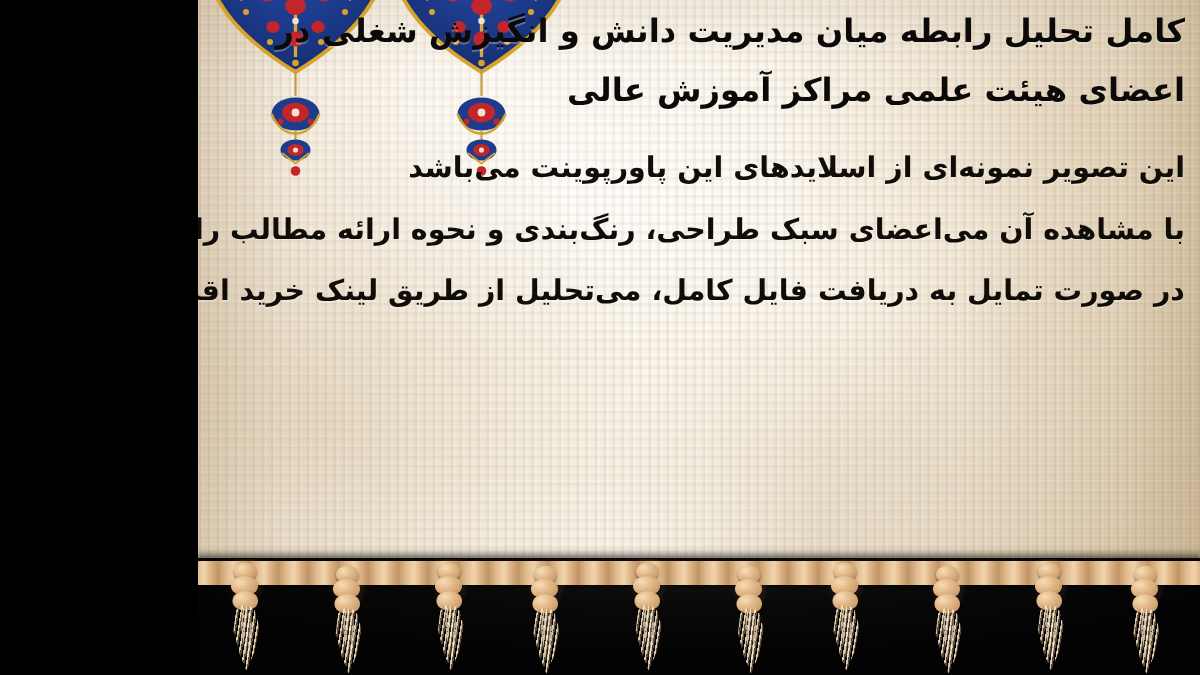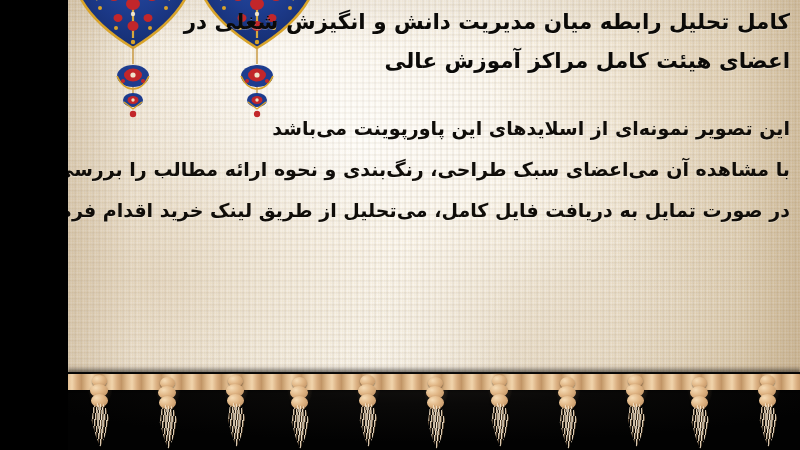--- a/index.html
+++ b/index.html
@@ -4,21 +4,21 @@
 <title>Slide Preview</title>
 <style>
   html, body {
     margin: 0;
     padding: 0;
     background: #000;
   }
 
   .slide {
     position: relative;
-    width: 732px;
+    width: 668px;
     height: 450px;
     overflow: hidden;
     font-family: "DejaVu Sans", "Liberation Sans", sans-serif;
     background-color: #86efac;
   }
 
   
   .bg-base {
     position: absolute;
     inset: 0;
@@ -103,21 +103,21 @@
     font-weight: 700;
     line-height: 39px;
     color: #0b0a08;
     letter-spacing: 0px;
     white-space: nowrap;
     text-shadow: 0 1px 0 rgba(255,255,255,0.28);
   }
 
   .body-block {
     position: absolute;
-    top: 108px;
+    top: 92px;
     right: 10px;
     width: 782px;
     text-align: right;
     direction: rtl;
   }
   .body-line {
     font-size: 19px;
     font-weight: 700;
     line-height: 41px;
     color: #100d09;
@@ -376,21 +376,21 @@
           <circle cx="0" cy="0" r="1.7" fill="#efe2c8"></circle>
           <path d="M-9 2 L 0 9 L 9 2" fill="none" stroke="#d8a32a" stroke-width="1.3"></path>
         </g>
         <circle cx="59" cy="172" r="3.2" fill="#c2262a"></circle>
       </svg>
     </div>
   </div>
 
   <div class="title-block">
     <div class="title-line">کامل تحلیل رابطه میان مدیریت دانش و انگیزش شغلی در</div>
-    <div class="title-line">اعضای هیئت کامل مراکز آموزش عالی</div>
+    <div class="title-line">اعضای هیئت علمی مراکز آموزش عالی</div>
   </div>
 
   <div class="body-block">
     <div class="body-line l1">این تصویر نمونه‌ای از اسلایدهای این پاورپوینت می‌باشد</div>
     <div class="body-line l2">با مشاهده آن می‌اعضای سبک طراحی، رنگ‌بندی و نحوه ارائه مطالب را بررسی نمایید</div>
     <div class="body-line l3">در صورت تمایل به دریافت فایل کامل، می‌تحلیل از طریق لینک خرید اقدام فرمایید</div>
   </div>
 
   <div class="bottom-band">
     <div class="band-edge"></div>

